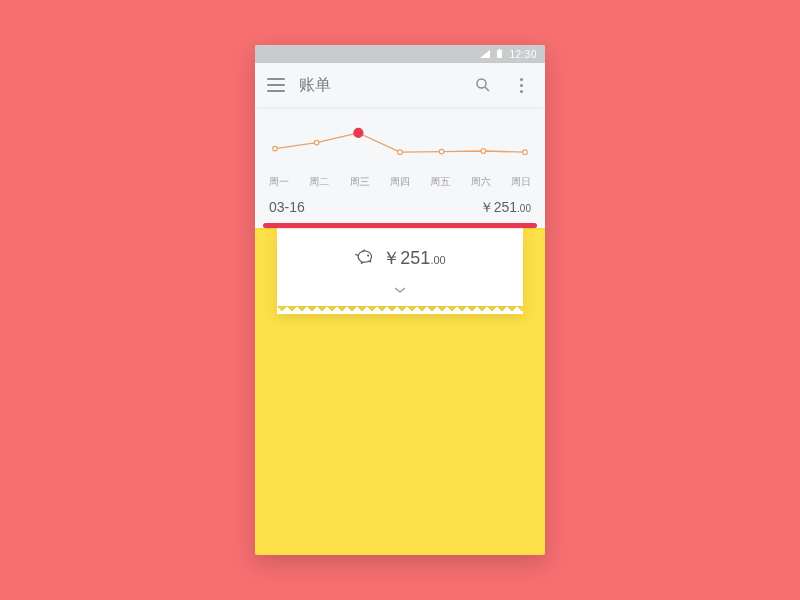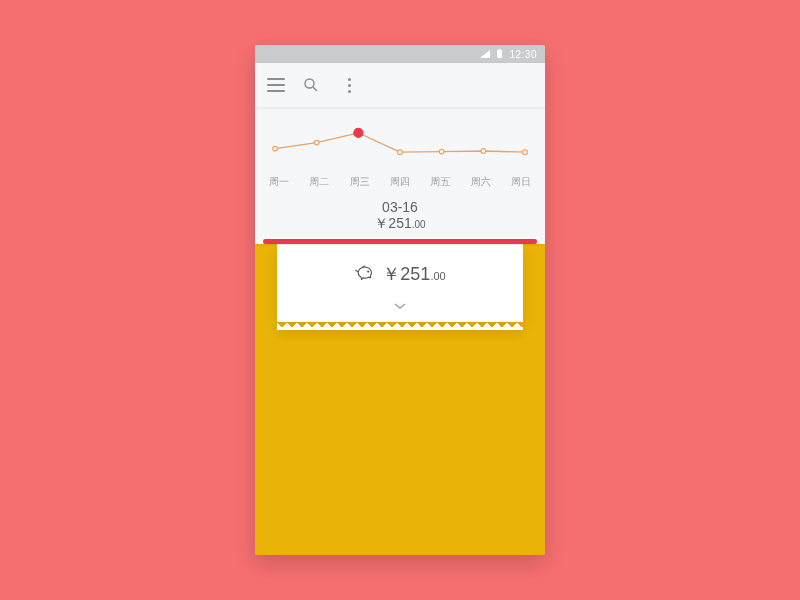--- a/index.html
+++ b/index.html
@@ -8,21 +8,21 @@
     height: 600px;
     background: #F76F71;
     font-family: -apple-system, "Helvetica Neue", Arial, sans-serif;
     display: flex;
     align-items: center;
     justify-content: center;
   }
   .phone {
     width: 290px;
     height: 510px;
-    background: #eab308;
+    background: #fde047;
     border-radius: 2px;
     box-shadow: 0 8px 24px rgba(0,0,0,0.18);
     overflow: hidden;
     display: flex;
     flex-direction: column;
   }
   
   .statusbar {
     height: 18px;
     background: #C9CBCD;
@@ -69,24 +69,23 @@
     background:#F6F7F8;
     padding: 14px 14px 10px 14px;
     box-shadow: 0 1px 3px rgba(0,0,0,0.06);
     position:relative;
     z-index:2;
   }
   .chart-svg { width:100%; height:48px; display:block; }
   .chart-labels { display:flex; justify-content:space-between; margin-top:6px;align-items:center; }
   .chart-labels span { font-size:10px; color:#9FA0A2; }
   .summary-row {
-    display:flex; justify-content:space-between; align-items:center;
+    display:flex; justify-content:space-between; align-items:flex-start;
     margin-top:10px;
     color:#5F6163;
-    flex-direction:column;
   }
   .summary-row .date { font-size:14px; }
   .summary-row .amount { font-size:14px; }
   .summary-row .amount .cents { font-size:10px; }
   .red-bar {
     height:5px;
     background:#E83A4F;
     border-radius:3px;
     margin: 6px -6px -10px -6px;
     box-shadow: 0 1px 0 rgba(0,0,0,0.05);
@@ -151,20 +150,21 @@
     </span>
     <span class="clock">12:30</span>
   </div>
 
   <div class="appbar">
     <div class="hamburger">
       <span></span>
         <span></span>
         <span></span>
     </div>
+    <div class="title">账单</div>
     <div class="icon-btn">
       <svg width="18" height="18" viewBox="0 0 24 24" fill="none" stroke="#8C8E90" stroke-width="2">
         <circle cx="10" cy="10" r="6"></circle>
           <line x1="15" y1="15" x2="20" y2="20"></line>
       </svg>
     </div>
     <div class="icon-btn">
       <div class="overflow-dots">
           <span></span>
           <span></span>

